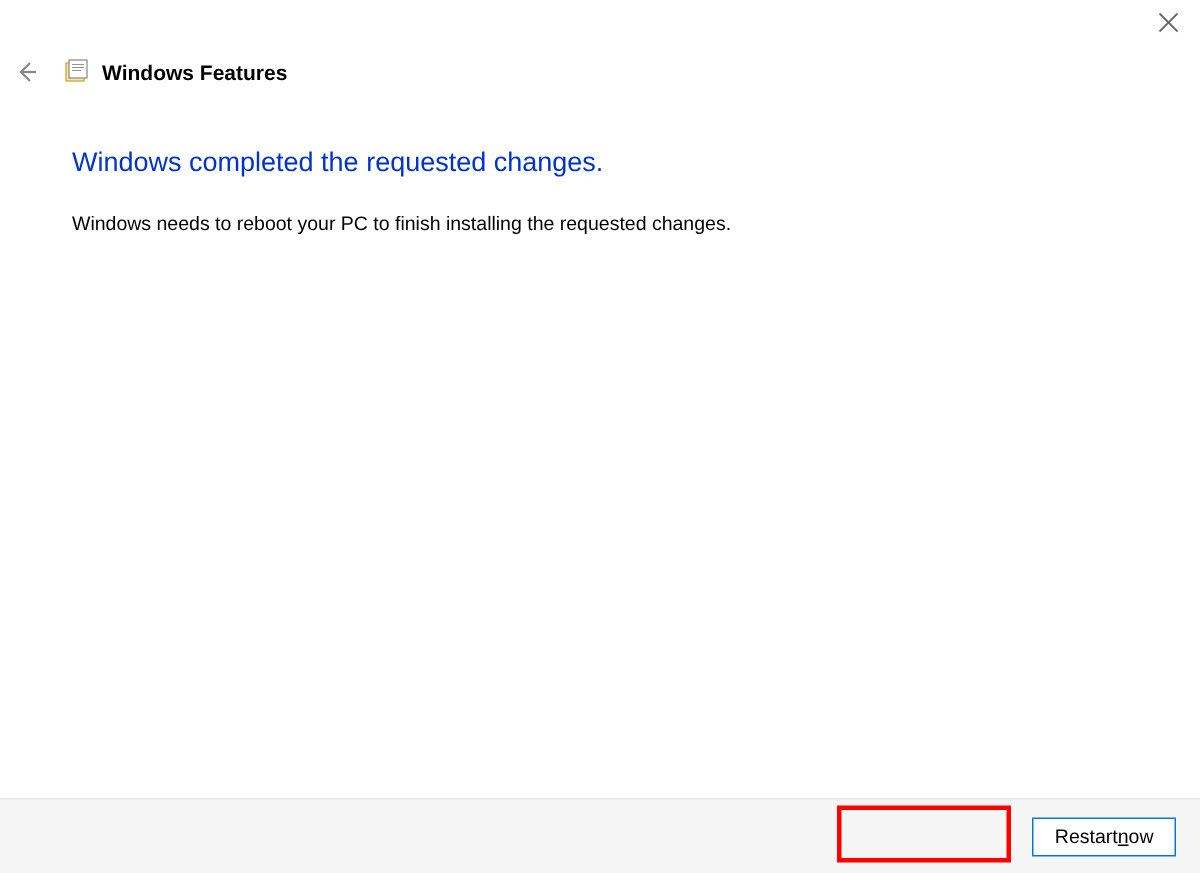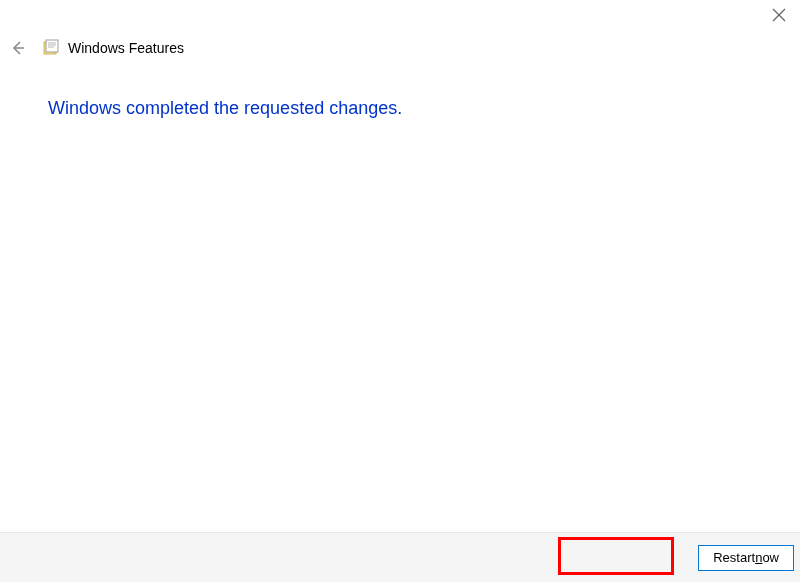--- a/index.html
+++ b/index.html
@@ -28,20 +28,21 @@
     .close-icon svg {
       width: 100%;
       height: 100%;
     }
     .header {
       position: absolute;
       top: 38px;
       left: 8px;
       display: flex;
       align-items: center;
+      font-weight: bold;
     }
     .back-arrow {
       width: 20px;
       height: 20px;
       cursor: pointer;
       display: flex;
       align-items: center;
       justify-content: center;
     }
     .back-arrow svg {
@@ -81,21 +82,21 @@
       position: absolute;
       bottom: 0;
       left: 0;
       right: 0;
       height: 50px;
       background: #f5f5f5;
       border-top: 1px solid #e8e8e8;
       display: flex;
       justify-content: flex-end;
       align-items: center;
-      padding-right: 6px;
+      padding-right: 16px;
       gap: 8px;
     }
     .btn {
       height: 26px;
       padding: 0 14px;
       background: #ffffff;
       border: 1px solid #adadad;
       font-family: inherit;
       font-size: 13px;
       cursor: pointer;
@@ -143,20 +144,21 @@
       <line x1="6" y1="4" x2="14" y2="4" stroke="#888" stroke-width="0.6"></line>
       <line x1="6" y1="6" x2="14" y2="6" stroke="#888" stroke-width="0.6"></line>
       <line x1="6" y1="8" x2="12" y2="8" stroke="#888" stroke-width="0.6"></line>
     </svg>
   </div>
   <span class="title">Windows Features</span>
 </div>
 
 <div class="content">
   <div class="heading">Windows completed the requested changes.</div>
+  <div class="body-text">Windows needs to reboot your PC to finish installing the requested changes.</div>
 </div>
 
 <div class="footer">
   <button class="btn btn-primary">
       <span>Restart </span>
       <span class="mnemonic">n</span>
       <span>ow</span>
     </button>
 </div>
 

